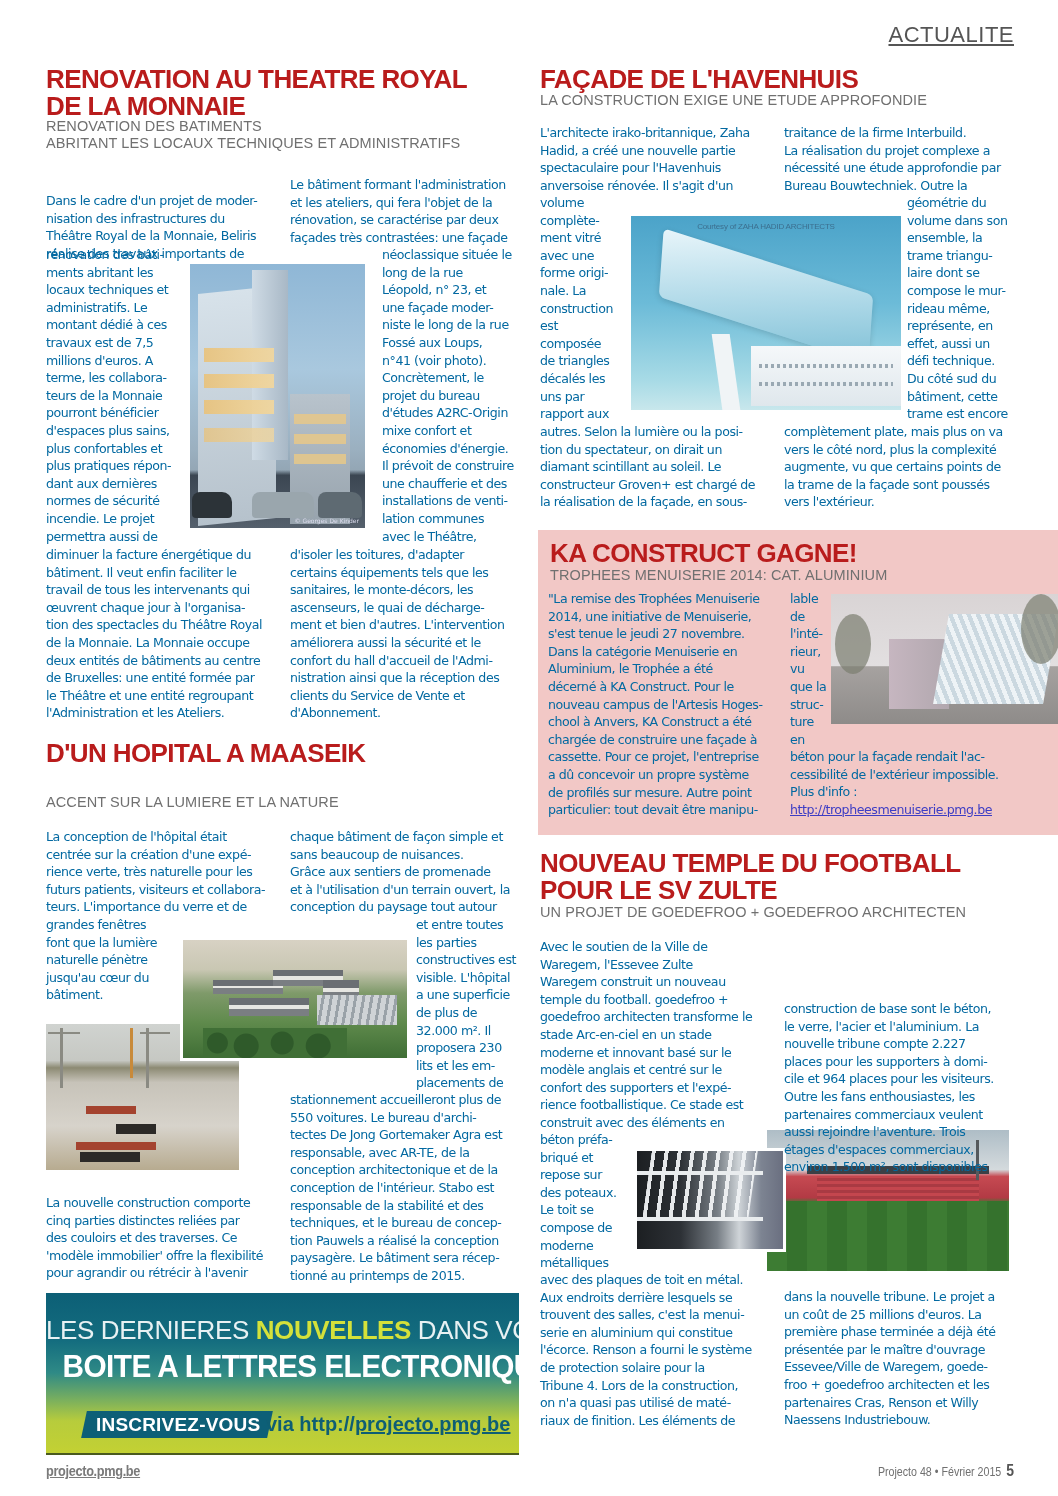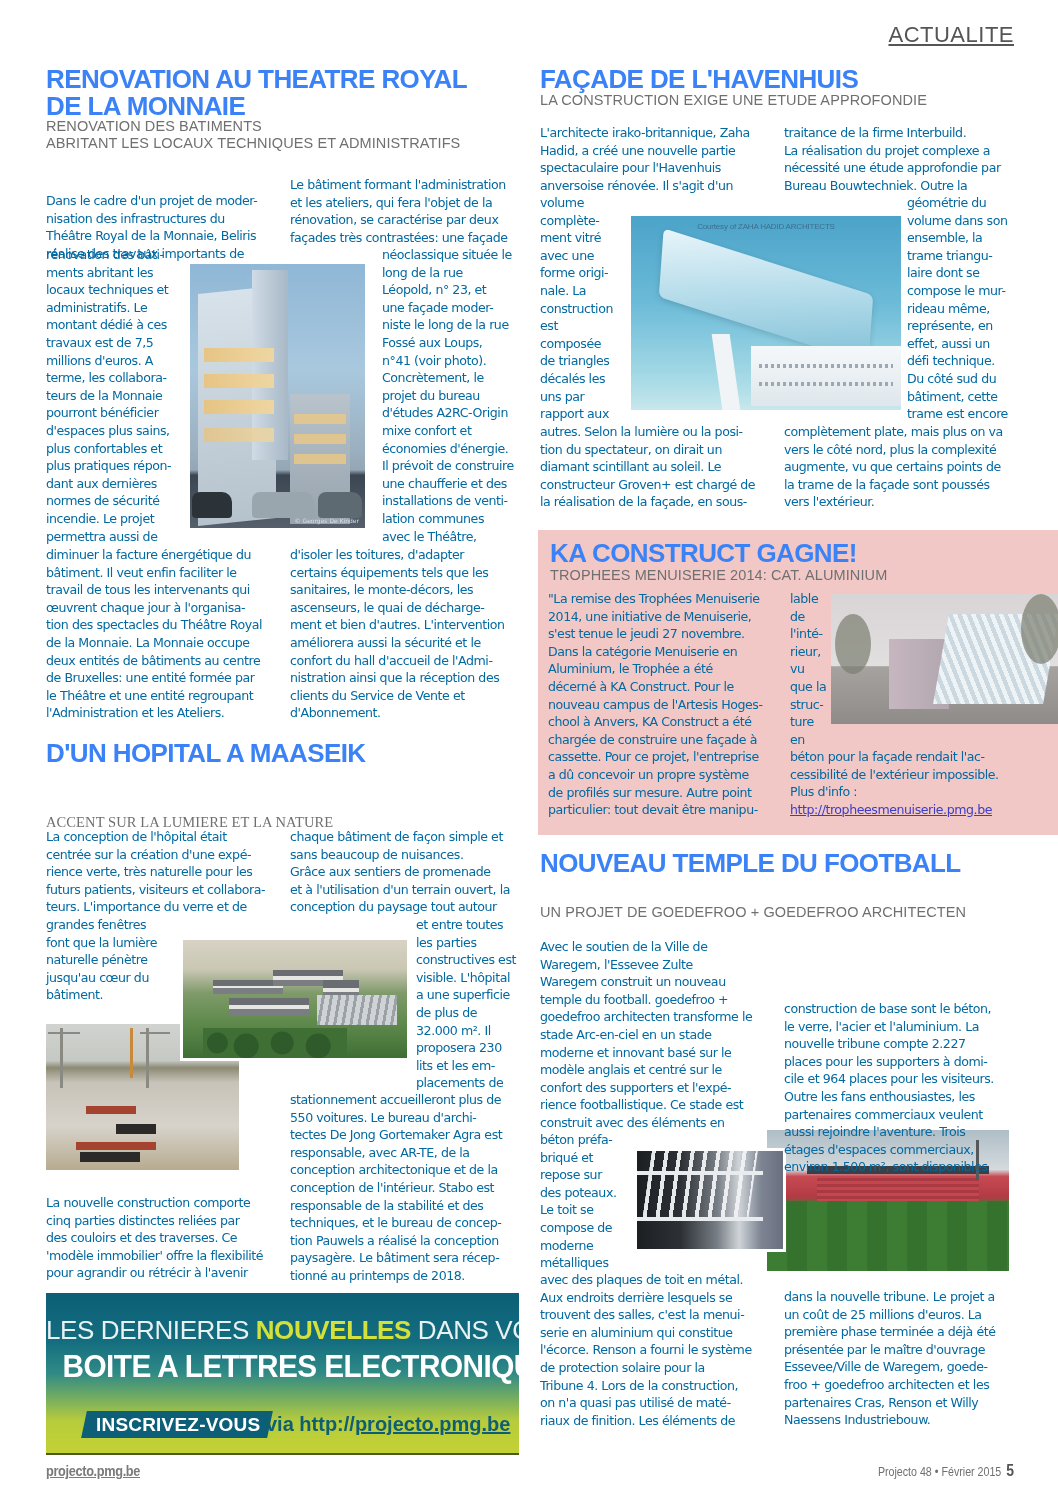--- a/index.html
+++ b/index.html
@@ -3,21 +3,21 @@
 <meta charset="utf-8">
 <style>
   * { margin: 0; padding: 0; box-sizing: border-box; }
   html, body { width: 1058px; height: 1496px; background: #ffffff; overflow: hidden; }
   body { position: relative; font-family: "DejaVu Sans", sans-serif; color: #3a3a3a; }
 
   .abs { position: absolute; }
 
   .section-tag { position: absolute; top: 22px; right: 44px; font-family: "Liberation Sans", sans-serif; font-size: 22px; color: #555; text-decoration: underline; letter-spacing: 0.5px; }
 
-  .h1 { font-family: "Liberation Sans", sans-serif; font-weight: bold; color: #3b82f6; font-size: 26px; line-height: 27px; letter-spacing: -0.6px; white-space: nowrap; }
+  .h1 { font-family: "Liberation Sans", sans-serif; font-weight: bold; color: #b91c1c; font-size: 26px; line-height: 27px; letter-spacing: -0.6px; white-space: nowrap; }
   .h2 { font-family: "Liberation Sans", sans-serif; color: #707070; font-size: 14.5px; line-height: 17px; letter-spacing: 0.1px; white-space: nowrap; }
 
   .txt { font-family: "DejaVu Sans", sans-serif; font-size: 12.6px; line-height: 17.6px; color: #0369a1; letter-spacing: -0.45px; white-space: nowrap; }
   .txt span.l { display: block; }
 
   .photo { position: absolute; overflow: hidden; }
 
   
   .ph-monnaie { background:
       linear-gradient(180deg, rgba(0,0,0,0) 0%, rgba(0,0,0,0) 78%, #3b4652 80%, #55606c 100%),
@@ -303,21 +303,21 @@
 <div class="photo ph-ka" style="left:831px; top:594px; width:227px; height:130px;">
   <div class="b1"></div>
   <div class="b2"></div>
   <div class="tree" style="left:4px; top:20px; width:36px; height:60px;"></div>
   <div class="tree" style="left:190px; top:0; width:40px; height:70px;"></div>
 </div>
 
 <div class="abs h1" style="left:46px; top:740px;">
   <div>D'UN HOPITAL A MAASEIK</div>
 </div>
-<div class="abs h2" style="left:46px; top:814px;font-family:Liberation Serif, serif;">ACCENT SUR LA LUMIERE ET LA NATURE</div>
+<div class="abs h2" style="left:46px; top:794px;">ACCENT SUR LA LUMIERE ET LA NATURE</div>
 
 <div class="abs txt" style="left:46px; top:828px;">
     <span class="l">La conception de l'hôpital était</span>
     <span class="l">centrée sur la création d'une expé-</span>
     <span class="l">rience verte, très naturelle pour les</span>
     <span class="l">futurs patients, visiteurs et collabora-</span>
     <span class="l">teurs. L'importance du verre et de</span>
   </div>
 <div class="abs txt" style="left:46px; top:916px;">
     <span class="l">grandes fenêtres</span>
@@ -378,25 +378,26 @@
     <span class="l">stationnement accueilleront plus de</span>
     <span class="l">550 voitures. Le bureau d'archi-</span>
     <span class="l">tectes De Jong Gortemaker Agra est</span>
     <span class="l">responsable, avec AR-TE, de la</span>
     <span class="l">conception architectonique et de la</span>
     <span class="l">conception de l'intérieur. Stabo est</span>
     <span class="l">responsable de la stabilité et des</span>
     <span class="l">techniques, et le bureau de concep-</span>
     <span class="l">tion Pauwels a réalisé la conception</span>
     <span class="l">paysagère. Le bâtiment sera récep-</span>
-    <span class="l">tionné au printemps de 2018.</span>
+    <span class="l">tionné au printemps de 2015.</span>
   </div>
 
 <div class="abs h1" style="left:540px; top:850px;">
   <div>NOUVEAU TEMPLE DU FOOTBALL</div>
+  <div>POUR LE SV ZULTE</div>
 </div>
 <div class="abs h2" style="left:540px; top:904px;">UN PROJET DE GOEDEFROO + GOEDEFROO ARCHITECTEN</div>
 
 <div class="abs txt" style="left:540px; top:938px;">
     <span class="l">Avec le soutien de la Ville de</span>
     <span class="l">Waregem, l'Essevee Zulte</span>
     <span class="l">Waregem construit un nouveau</span>
     <span class="l">temple du football. goedefroo +</span>
     <span class="l">goedefroo architecten transforme le</span>
     <span class="l">stade Arc-en-ciel en un stade</span>

